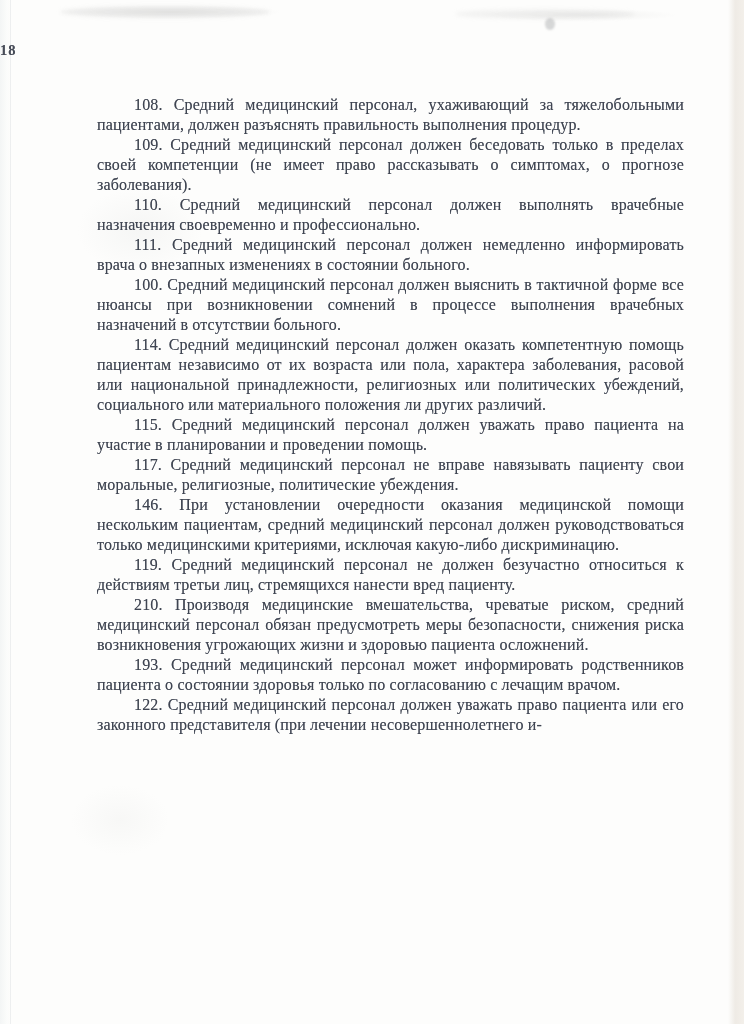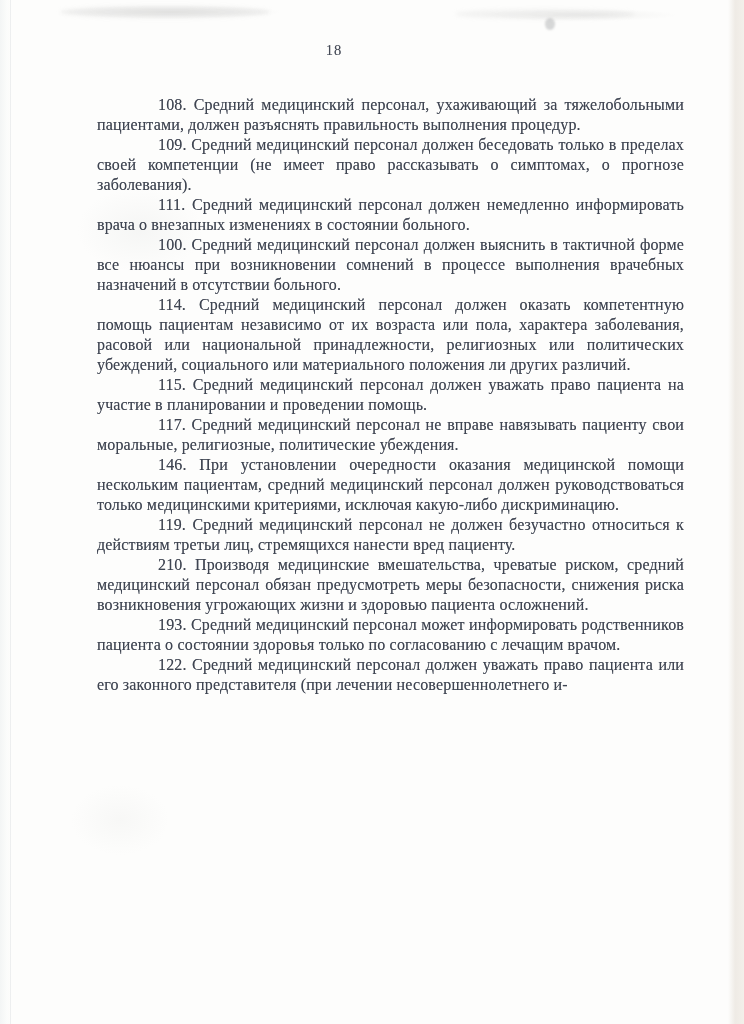--- a/index.html
+++ b/index.html
@@ -40,59 +40,60 @@
     pointer-events: none;
   }
   .smudge-1 { left: 60px;  top: 6px;  width: 210px; height: 12px; background: rgba(178,178,176,0.18); }
   .smudge-2 { left: 455px; top: 9px;  width: 180px; height: 10px; background: rgba(182,182,180,0.15); }
   .smudge-3 { left: 545px; top: 18px; width: 10px;  height: 12px; background: rgba(140,142,146,0.35); filter: blur(1px); }
   .page-number {
     position: absolute;
     top: 42px;
     left: 0;
     width: 668px;
-    text-align: center;
     font-size: 14.5px;
     letter-spacing: 1px;
     color: #474c58;
     text-shadow: 0 0 0.6px rgba(71,76,88,0.5);
+    font-weight: bold;
   }
   .text-block {
     position: absolute;
     left: 97px;
     top: 95px;
     width: 587px;
     text-align: justify;
     font-size: 16px;
     line-height: 20px;
     color: #3f4552;
     text-shadow: 0 0 0.6px rgba(63,69,82,0.55);
     letter-spacing: 0.15px;
   }
   .para {
     margin: 0;
     text-indent: 37px;
   }
-  .pnum { white-space: nowrap; margin-left: 24px; }
+  .pnum { white-space: nowrap; }
 </style>
 </head>
 <body>
 
 <div class="page">
   <div class="scan-edge-left"></div>
   <div class="scan-edge-right"></div>
   <div class="smudge smudge-1"></div>
   <div class="smudge smudge-2"></div>
   <div class="smudge smudge-3"></div>
 
   <div class="page-number">18</div>
 
   <div class="text-block">
     <p class="para"><span class="pnum">108.</span> <span>Средний медицинский персонал, ухаживающий за тяжелобольными пациентами, должен разъяснять правильность выполнения процедур.</span></p>
     <p class="para"><span class="pnum">109.</span> <span>Средний медицинский персонал должен беседовать только в пределах своей компетенции (не имеет право рассказывать о симптомах, о прогнозе заболевания).</span></p>
+    <p class="para"><span class="pnum">110.</span> <span>Средний медицинский персонал должен выполнять врачебные назначения своевременно и профессионально.</span></p>
     <p class="para"><span class="pnum">111.</span> <span>Средний медицинский персонал должен немедленно информировать врача о внезапных изменениях в состоянии больного.</span></p>
     <p class="para"><span class="pnum">100.</span> <span>Средний медицинский персонал должен выяснить в тактичной форме все нюансы при возникновении сомнений в процессе выполнения врачебных назначений в отсутствии больного.</span></p>
     <p class="para"><span class="pnum">114.</span> <span>Средний медицинский персонал должен оказать компетентную помощь пациентам независимо от их возраста или пола, характера заболевания, расовой или национальной принадлежности, религиозных или политических убеждений, социального или материального положения ли других различий.</span></p>
     <p class="para"><span class="pnum">115.</span> <span>Средний медицинский персонал должен уважать право пациента на участие в планировании и проведении помощь.</span></p>
     <p class="para"><span class="pnum">117.</span> <span>Средний медицинский персонал  не вправе навязывать пациенту свои моральные, религиозные, политические убеждения.</span></p>
     <p class="para"><span class="pnum">146.</span> <span>При установлении очередности оказания медицинской помощи нескольким пациентам, средний медицинский персонал должен руководствоваться только медицинскими критериями, исключая какую-либо дискриминацию.</span></p>
     <p class="para"><span class="pnum">119.</span> <span>Средний медицинский персонал не должен безучастно относиться к действиям третьи лиц, стремящихся нанести вред пациенту.</span></p>
     <p class="para"><span class="pnum">210.</span> <span>Производя медицинские вмешательства, чреватые риском, средний медицинский персонал обязан предусмотреть меры безопасности, снижения риска возникновения угрожающих жизни и здоровью пациента осложнений.</span></p>
     <p class="para"><span class="pnum">193.</span> <span>Средний медицинский персонал может информировать родственников пациента о состоянии здоровья только по согласованию с лечащим врачом.</span></p>
     <p class="para"><span class="pnum">122.</span> <span>Средний медицинский персонал должен уважать право пациента или его законного представителя (при лечении несовершеннолетнего и-</span></p>

